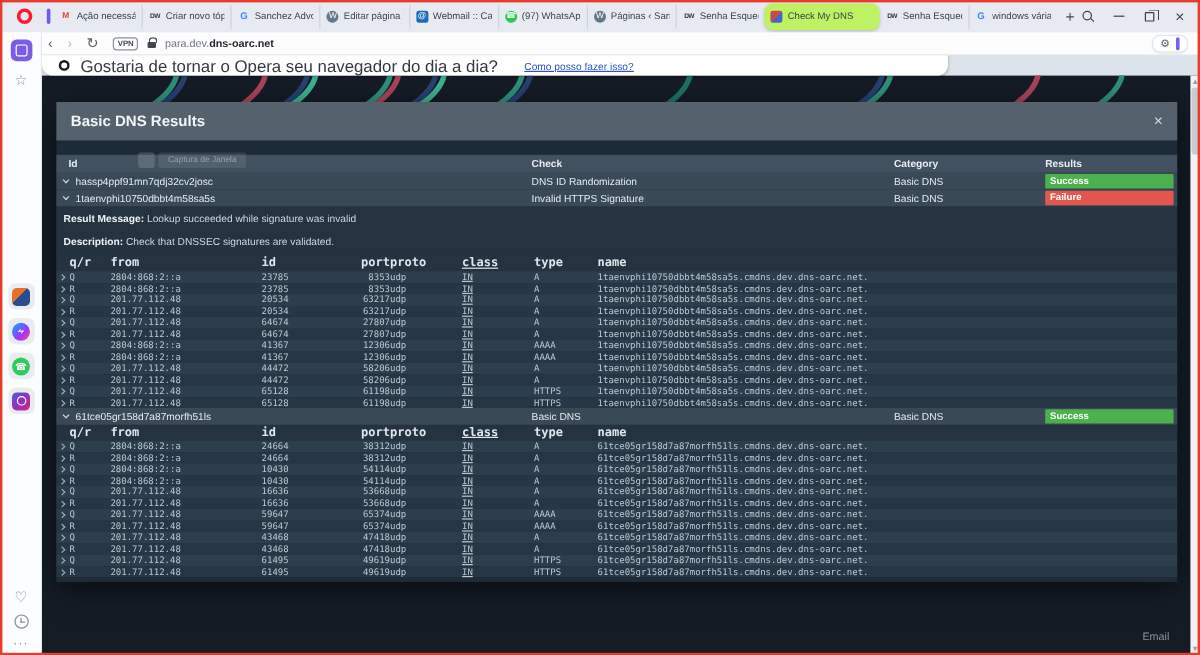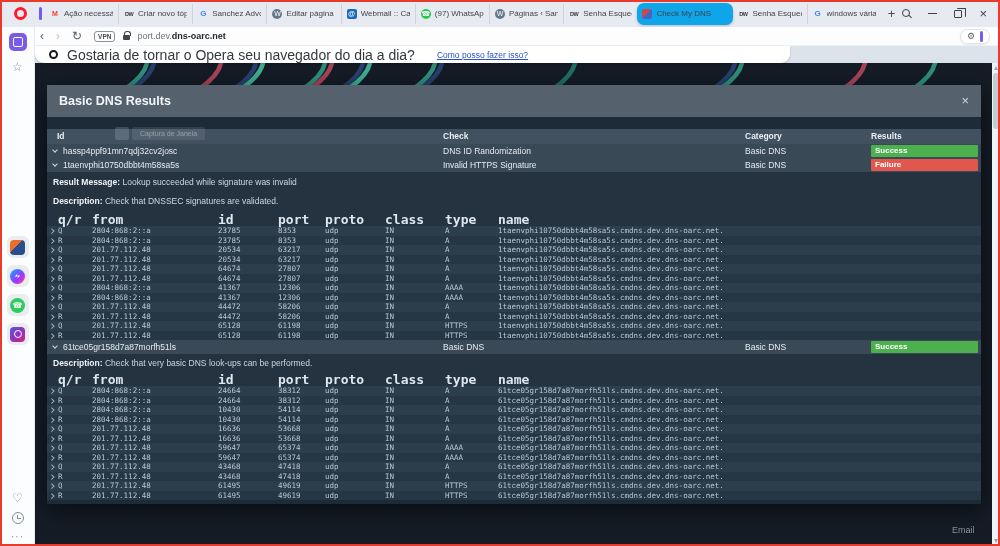--- a/index.html
+++ b/index.html
@@ -7,21 +7,21 @@
   .window{position:relative;width:1000px;height:546px;background:#e4e9ef;font-family:"Liberation Sans",sans-serif;overflow:hidden;}
   .redframe{position:absolute;inset:0;border:2px solid #e93b2c;z-index:99;pointer-events:none;}
 
   
   .tabbar{position:absolute;top:0;left:0;right:0;height:27px;background:#e7ebf1;display:flex;align-items:center;}
   .o-ring{width:13px;height:13px;border:3.5px solid #ff1b2d;border-radius:50%;margin:0 12px 0 14px;}
   .tab-indicator{width:3px;height:13px;border-radius:2px;background:#6f5bf0;margin-right:3px;}
   .tabs{display:flex;align-items:center;height:27px;flex:0 1 auto;min-width:0;}
   .tab{display:flex;align-items:center;height:20px;flex:1 1 0;max-width:75px;min-width:0;padding:0 5px;cursor:pointer;}
   .tab:not(.active)+.tab:not(.active){border-left:1px solid #ccd4dc;}
-  .tab.active{background:#0ea5e9;border-radius:7px;box-shadow:0 1px 3px rgba(30,40,60,.25);max-width:96px;flex:0 0 96px;height:22px;}
+  .tab.active{background:#bef264;border-radius:7px;box-shadow:0 1px 3px rgba(30,40,60,.25);max-width:96px;flex:0 0 96px;height:22px;}
   .tabicon{flex:0 0 10px;width:10px;height:10px;line-height:10px;text-align:center;font-size:7px;margin-right:4px;overflow:hidden;}
   .tablabel{font-size:8px;color:#3d444c;white-space:nowrap;overflow:hidden;}
   .ic-gmail-icon{color:#e94235;font-weight:700;}
   .ic-forum-icon{color:#30363c;font-weight:700;font-size:5.5px;letter-spacing:-.5px;}
   .ic-google-icon{color:#4285f4;font-weight:700;font-size:8px;}
   .ic-wordpress-icon{background:#64788a;color:#fff;border-radius:50%;font-size:7px;}
   .ic-webmail-icon{background:#1a6cb8;color:#fff;border-radius:2px;font-size:7px;}
   .ic-whatsapp-icon{background:#27c94f;color:#fff;border-radius:50%;font-size:7px;}
   .ic-cmdns-icon{background:linear-gradient(135deg,#c84a4a 0 50%,#4664c8 50% 100%);border-radius:2px;color:transparent;}
   .newtab{font-size:13px;color:#434a52;padding:0 7px;cursor:pointer;}
@@ -105,27 +105,27 @@
   .secrow .col-id{display:flex;align-items:center;padding-left:6px;}
   .chev-down{width:4px;height:4px;border-left:1.2px solid #cfd8e0;border-bottom:1.2px solid #cfd8e0;transform:rotate(-45deg);margin:-2px 6px 0 0;flex:0 0 auto;}
   .badge{display:block;width:100%;height:12px;line-height:12px;margin-top:1px;padding-left:4px;font-size:8px;font-weight:700;color:#fff;border-radius:1px;}
   .badge.ok{background:#4cb04e;}
   .badge.fail{background:#e2574d;}
   .detail{background:#24333f;padding:4px 0 6px;}
   .detail.short{padding:3px 0 4px;}
   .dline{font-size:8.5px;line-height:12px;color:#ccd7e0;padding:0 6px;}
   .dline b{color:#f0f4f8;font-weight:700;}
   .dline+.dline{margin-top:7px;}
-  .subhead{height:13px;line-height:13px;background:#24333f;display:flex;font-family:"DejaVu Sans Mono",monospace;font-size:13px;font-weight:700;color:#dfe7ee;padding-left:11px;}
+  .subhead{height:13px;line-height:13px;background:#24333f;display:flex;font-family:"DejaVu Sans Mono",monospace;font-size:10px;font-weight:700;color:#dfe7ee;padding-left:11px;}
   .sc-qr{flex:0 0 34px;}
   .sc-from{flex:0 0 126px;}
   .sc-id{flex:0 0 60px;}
-  .sc-port{flex:0 0 47px;}
+  .sc-port{flex:0 0 47px;text-align:right;}
   .sc-proto{flex:0 0 60px;}
-  .sc-class{flex:0 0 60px;}
+  .sc-class{flex:0 0 60px;text-decoration:underline;}
   .sc-type{flex:0 0 53px;}
   .sc-name{flex:1 1 0;min-width:0;}
   .subrows{display:block;}
   .subrow{height:9.5px;line-height:9.5px;display:flex;font-family:"DejaVu Sans Mono",monospace;font-size:7.5px;color:#b9c7d3;padding-left:3px;cursor:pointer;}
   .subrow:nth-of-type(odd){background:#2c3d4b;}
   .subrow:nth-of-type(even){background:#273645;}
   .chev-right{width:3.5px;height:3.5px;border-top:1.1px solid #9fadba;border-right:1.1px solid #9fadba;transform:rotate(45deg);margin:3px 4.5px 0 0;flex:0 0 auto;}
   .subrow .sc-name{white-space:nowrap;overflow:hidden;}
   .ghost{position:absolute;left:68px;top:41px;height:15px;display:flex;align-items:center;gap:3px;z-index:3;opacity:.55;}
   .ghost-chip{width:14px;height:13px;background:rgba(205,215,228,.35);border-radius:2px;}
@@ -204,21 +204,21 @@
       <span class="close-ic">×</span>
     </div>
   </div>
 
   <div class="toolbar">
     <span class="nav-glyph">‹</span>
     <span class="nav-glyph dis">›</span>
     <span class="nav-glyph">↻</span>
     <span class="vpn-badge">VPN</span>
     <span class="lock"></span>
-    <span class="url"><span>port.dev.</span><b>dns-oarc.net</b></span>
+    <span class="url"><span>para.dev.</span><b>dns-oarc.net</b></span>
     <span class="ext-chip">
       <span class="gear">⚙</span>
       <span class="side-pill"></span>
     </span>
   </div>
 
   <div class="chrome-strip"></div>
   <div class="banner">
     <span class="o-black"></span>
     <span class="banner-text">Gostaria de tornar o Opera seu navegador do dia a dia?</span>
@@ -476,23 +476,20 @@
         <span class="col-id">
             <span class="chev-down"></span>
             <span>61tce05gr158d7a87morfh51ls</span>
           </span>
         <span class="col-check">Basic DNS</span>
         <span class="col-cat">Basic DNS</span>
         <span class="col-status">
             <span class="badge ok">Success</span>
           </span>
       </div>
-      <div class="detail short">
-        <div class="dline"><b>Description:</b> <span>Check that very basic DNS look-ups can be performed.</span></div>
-      </div>
       <div class="subhead">
         <span class="sc-qr">q/r</span>
         <span class="sc-from">from</span>
         <span class="sc-id">id</span>
         <span class="sc-port">port</span>
         <span class="sc-proto">proto</span>
         <span class="sc-class">class</span>
         <span class="sc-type">type</span>
         <span class="sc-name">name</span>
       </div>

